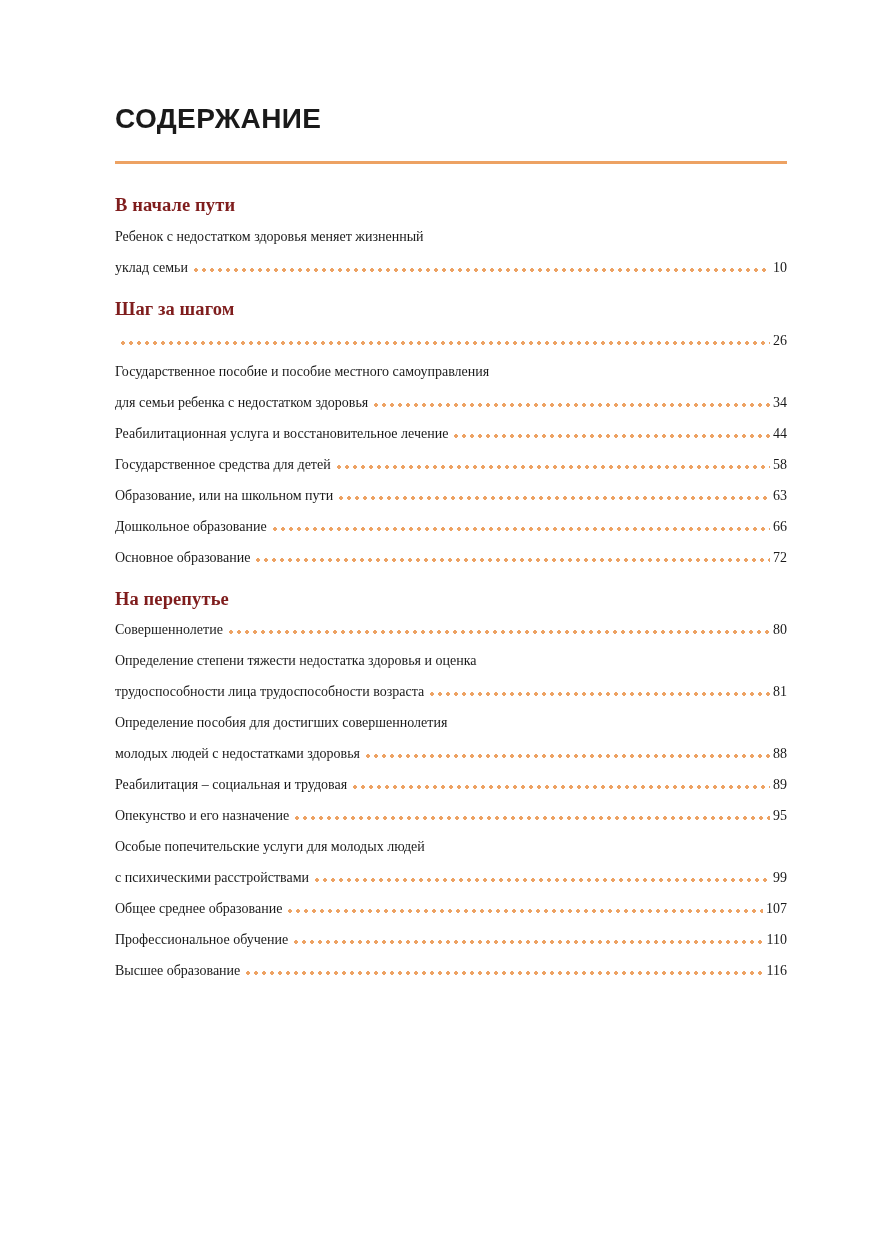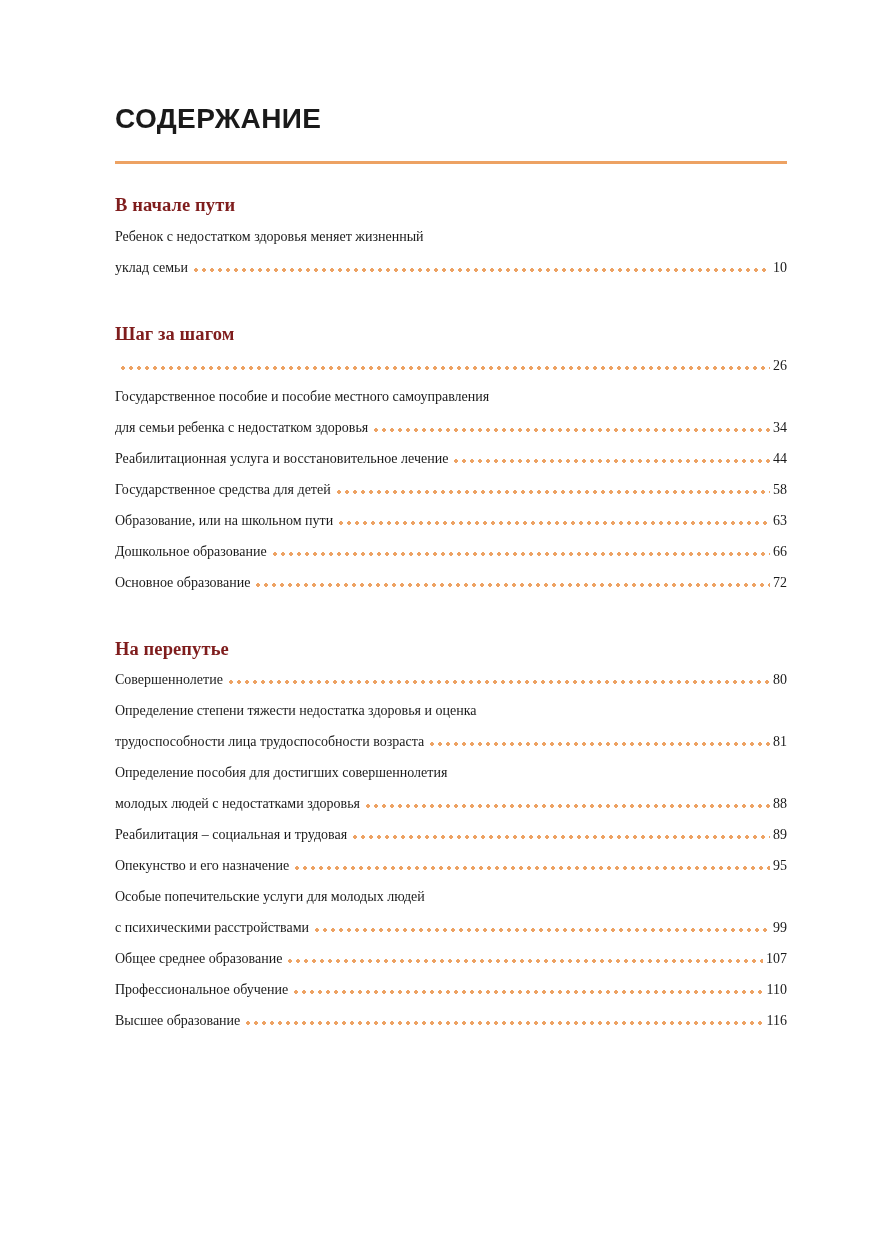--- a/index.html
+++ b/index.html
@@ -40,21 +40,21 @@
 
   .title-rule {
     margin-top: 28px;
     width: 672px;
     height: 2.5px;
     background: #eda263;
   }
 
   
   .section {
-    margin-top: 38px;
+    margin-top: 13px;
   }
   .section:first-of-type {
     margin-top: 28px;
   }
 
   .section-heading {
     font-family: "Liberation Serif", "DejaVu Serif", serif;
     font-weight: bold;
     font-size: 18.5px;
     color: #7f1d1d;

